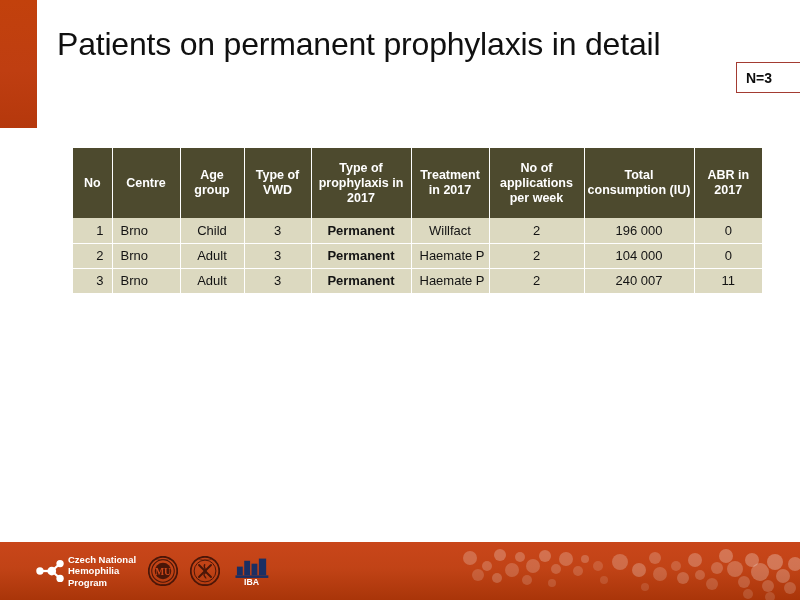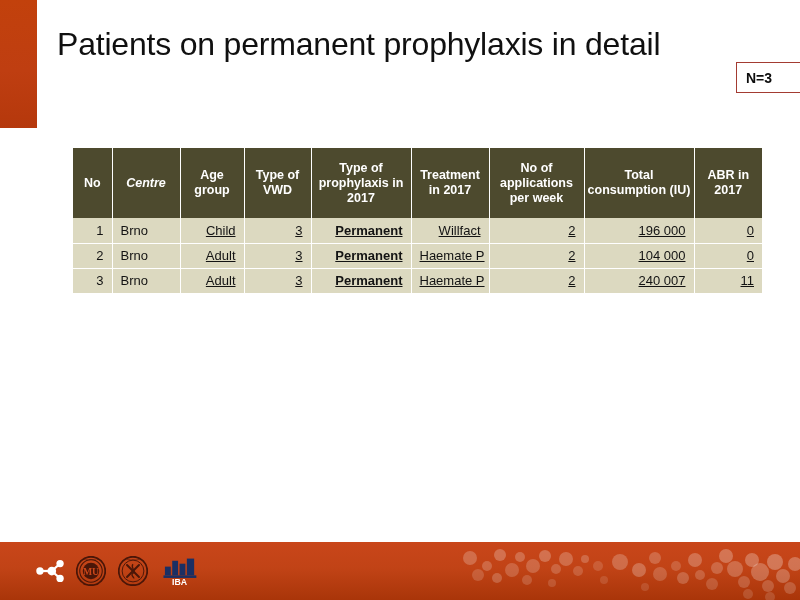--- a/index.html
+++ b/index.html
@@ -96,26 +96,26 @@
     border-bottom: 1.5px solid #ffffff;
     box-sizing: border-box;
     white-space: nowrap;
   }
   .data-table td:first-child { border-left: none; }
   .data-table td:last-child  { border-right: none; }
   .data-table tr:last-child td { border-bottom: none; }
 
   .cell-right  { text-align: right; }
   .cell-left   { text-align: left; }
-  .cell-center { text-align: right; text-decoration: underline; }
+  .cell-center { text-align: center; }
   .cell-bold   { font-weight: bold; }
 
   
   .col-no    { width: 39px; }
-  .col-ctr   { width: 68px; font-style: italic; }
+  .col-ctr   { width: 68px; }
   .col-age   { width: 64px; }
   .col-vwd   { width: 67px; }
   .col-prop  { width: 100px; }
   .col-trt   { width: 78px; margin-top: 34px; }
   .col-app   { width: 95px; margin-top: 24px; }
   .col-cons  { width: 110px; }
   .col-abr   { width: 68px; }
 
   
   .footer-bar {
@@ -289,20 +289,25 @@
         <line x1="18" y1="16" x2="27" y2="24"></line>
       </g>
       <g fill="#ffffff">
         <circle cx="18" cy="16" r="5"></circle>
         <circle cx="4.5" cy="16" r="4.2"></circle>
         <circle cx="27.5" cy="7.5" r="4.2"></circle>
         <circle cx="27.5" cy="24.5" r="4.2"></circle>
       </g>
     </svg>
 
+    <div class="program-name">
+      <div>Czech National</div>
+      <div>Hemophilia</div>
+      <div>Program</div>
+    </div>
 
     <svg class="seal-logo" viewBox="0 0 40 40">
       <circle cx="20" cy="20" r="19" fill="none" stroke="#4a1608" stroke-width="2.4"></circle>
       <circle cx="20" cy="20" r="15" fill="none" stroke="#4a1608" stroke-width="1.4"></circle>
       <g fill="#4a1608">
         <circle cx="20" cy="20" r="11"></circle>
       </g>
       <text x="20" y="25" font-family="'Liberation Serif', serif" font-size="13" font-weight="bold" fill="#c9461a" text-anchor="middle">MU</text>
       <g fill="#4a1608" font-family="'Liberation Sans', sans-serif" font-size="3">
         <text x="20" y="5.5" text-anchor="middle">UNIVERSITAS</text>

